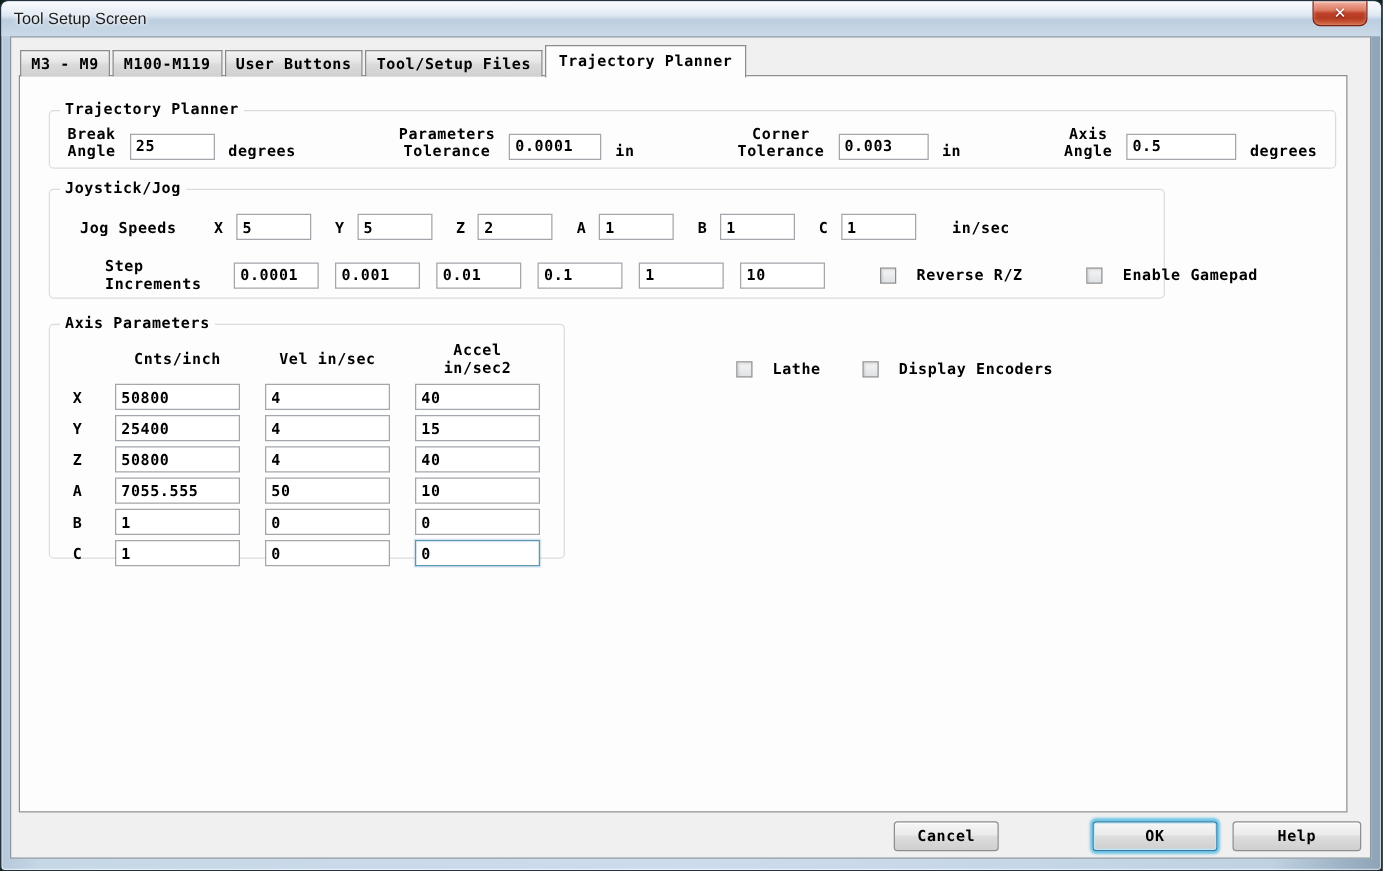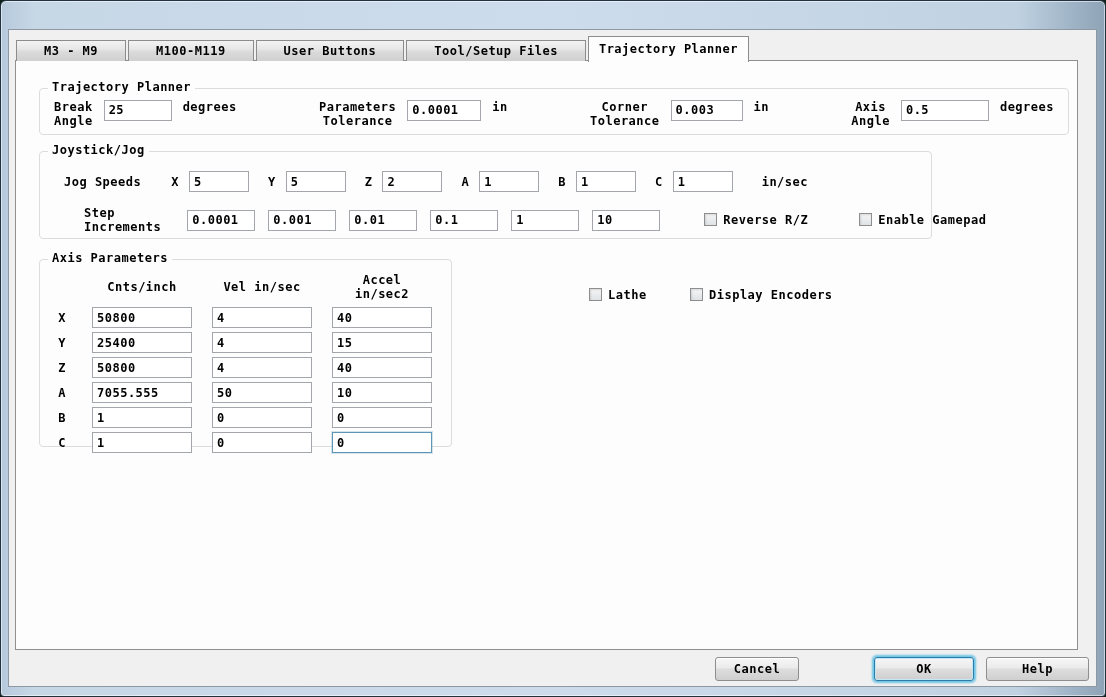--- a/index.html
+++ b/index.html
@@ -17,65 +17,72 @@
   .title-text{position:absolute;left:10px;top:0;line-height:27px;font-family:"Liberation Sans","DejaVu Sans",sans-serif;font-size:13px;color:#1c1c1c;text-shadow:0 0 6px #fff,0 0 3px #fff;}
   .close-btn{position:absolute;right:11px;top:-1px;width:44px;height:21px;border:1px solid #7b2014;border-radius:0 0 6px 6px;cursor:default;
     background:linear-gradient(180deg,#f0b0a0 0%,#dd7a62 38%,#c1422a 50%,#b53a22 70%,#d06540 100%);
     box-shadow:inset 0 1px 0 rgba(255,255,255,.55),inset 0 0 3px rgba(255,255,255,.35);}
   .close-btn span{display:block;text-align:center;line-height:19px;font-size:12px;font-weight:700;color:#fff;font-family:"DejaVu Sans",sans-serif;text-shadow:0 1px 2px rgba(60,0,0,.7);}
   
   .client{position:absolute;left:7px;top:28px;right:8px;bottom:9px;background:#f0f0f0;border:1px solid #8c98a2;}
   
   .page{position:absolute;left:6px;top:30px;width:1063px;height:590px;background:#fdfdfd;border:1px solid #8f8f8f;}
   .tabstrip{position:absolute;left:0;top:-26px;height:26px;display:flex;align-items:flex-end;}
-  .tab{height:21px;padding:0 27px;line-height:20px;background:linear-gradient(180deg,#f3f3f3,#e7e7e7 40%,#dadada 55%,#d0d0d0);
+  .tab{height:21px;padding:0 8px;line-height:20px;background:linear-gradient(180deg,#f3f3f3,#e7e7e7 40%,#dadada 55%,#d0d0d0);
     border:1px solid #8c8c8c;border-bottom:none;margin-right:2px;white-space:nowrap;cursor:default;}
   .tab.active{height:26px;line-height:24px;background:#fdfdfd;padding:0 10px;position:relative;margin-bottom:-1px;z-index:3;}
   
   .group{position:absolute;border:1px solid #dcdcdc;border-radius:4px;}
   .legend{position:absolute;top:-9px;left:8px;background:#fdfdfd;padding:0 4px;white-space:nowrap;}
   
   .field{height:21px;border:1px solid #a3a6ab;background:#fff;padding:1px 4px;margin:0;
     font-family:"DejaVu Sans Mono","Liberation Mono",monospace;font-weight:700;font-size:12px;letter-spacing:.5px;color:#000;outline:none;}
   .field.focused{border:1px solid #5e96b8;box-shadow:0 0 0 1px rgba(94,150,184,.25);}
   .lbl2{display:flex;flex-direction:column;align-items:center;line-height:14px;}
   
   .g1-row{position:absolute;inset:0;display:flex;align-items:center;justify-content:space-between;padding:4px 14px 0 14px;}
-  .tp-field{display:flex;align-items:flex-start;gap:11px;}
+  .tp-field{display:flex;align-items:flex-end;gap:11px;}
   .w58{width:68px}.w57{width:57px}.w74{width:74px}.w72{width:72px}.w73{width:88px}.w60{width:60px}.w100{width:100px}
   
   .jog-row{position:absolute;left:24px;top:19px;display:flex;align-items:center;}
   .jog-row .rowlabel{margin-right:30px;}
   .jog-entry{display:flex;align-items:center;gap:10px;margin-right:19px;}
   .jog-unit{margin-left:10px;}
   .step-row{position:absolute;left:44px;top:54px;display:flex;align-items:center;}
   .step-row .rowlabel{margin-right:26px;}
   .step-row .field{margin-right:13px;}
   
-  .check{display:inline-flex;align-items:flex-start;gap:6px;white-space:nowrap;}
+  .check{display:inline-flex;align-items:flex-end;gap:16px;white-space:nowrap;}
   .cbox{width:13px;height:13px;flex:none;border:1px solid #8e8e8e;background:linear-gradient(180deg,#f5f5f5,#dfe3e6);
     box-shadow:inset 1px 1px 2px rgba(0,0,0,.12);}
   .ck-rz{margin-left:31px;}
   .ck-gp{margin-left:51px;}
   
   .axis-grid{position:absolute;left:12px;top:13px;display:grid;grid-template-columns:20px 100px 100px 100px;column-gap:20px;row-gap:4px;align-items:center;}
   .axis-grid .hdr{text-align:center;padding-bottom:2px;}
   .axis-grid .axletter{text-align:center;}
   .opt{position:absolute;}
   
   .btn{position:absolute;top:656px;height:24px;border:1px solid #8e8e8e;border-radius:3px;cursor:default;
     background:linear-gradient(180deg,#f6f6f6,#ebebeb 45%,#dddddd 50%,#cfcfcf);
     box-shadow:inset 0 1px 0 #fff;text-align:center;line-height:22px;}
   .btn.default{border:1px solid #2f7ca6;box-shadow:inset 0 0 0 1px #c2e8f7,0 0 2px 2px rgba(95,192,228,.9);}
 </style>
 </head>
 <body>
 
 <div class="window">
 
+  <div class="titlebar">
+    <div class="shine"></div>
+    <div class="title-text mono2" style="font-weight:400;">Tool Setup Screen</div>
+    <div class="close-btn">
+      <span>✕</span>
+    </div>
+  </div>
 
   <div class="client">
     <div class="page">
 
       <div class="tabstrip">
         <div class="tab mono">M3 - M9</div>
         <div class="tab mono">M100-M119</div>
         <div class="tab mono">User Buttons</div>
         <div class="tab mono">Tool/Setup Files</div>
         <div class="tab mono active">Trajectory Planner</div>

